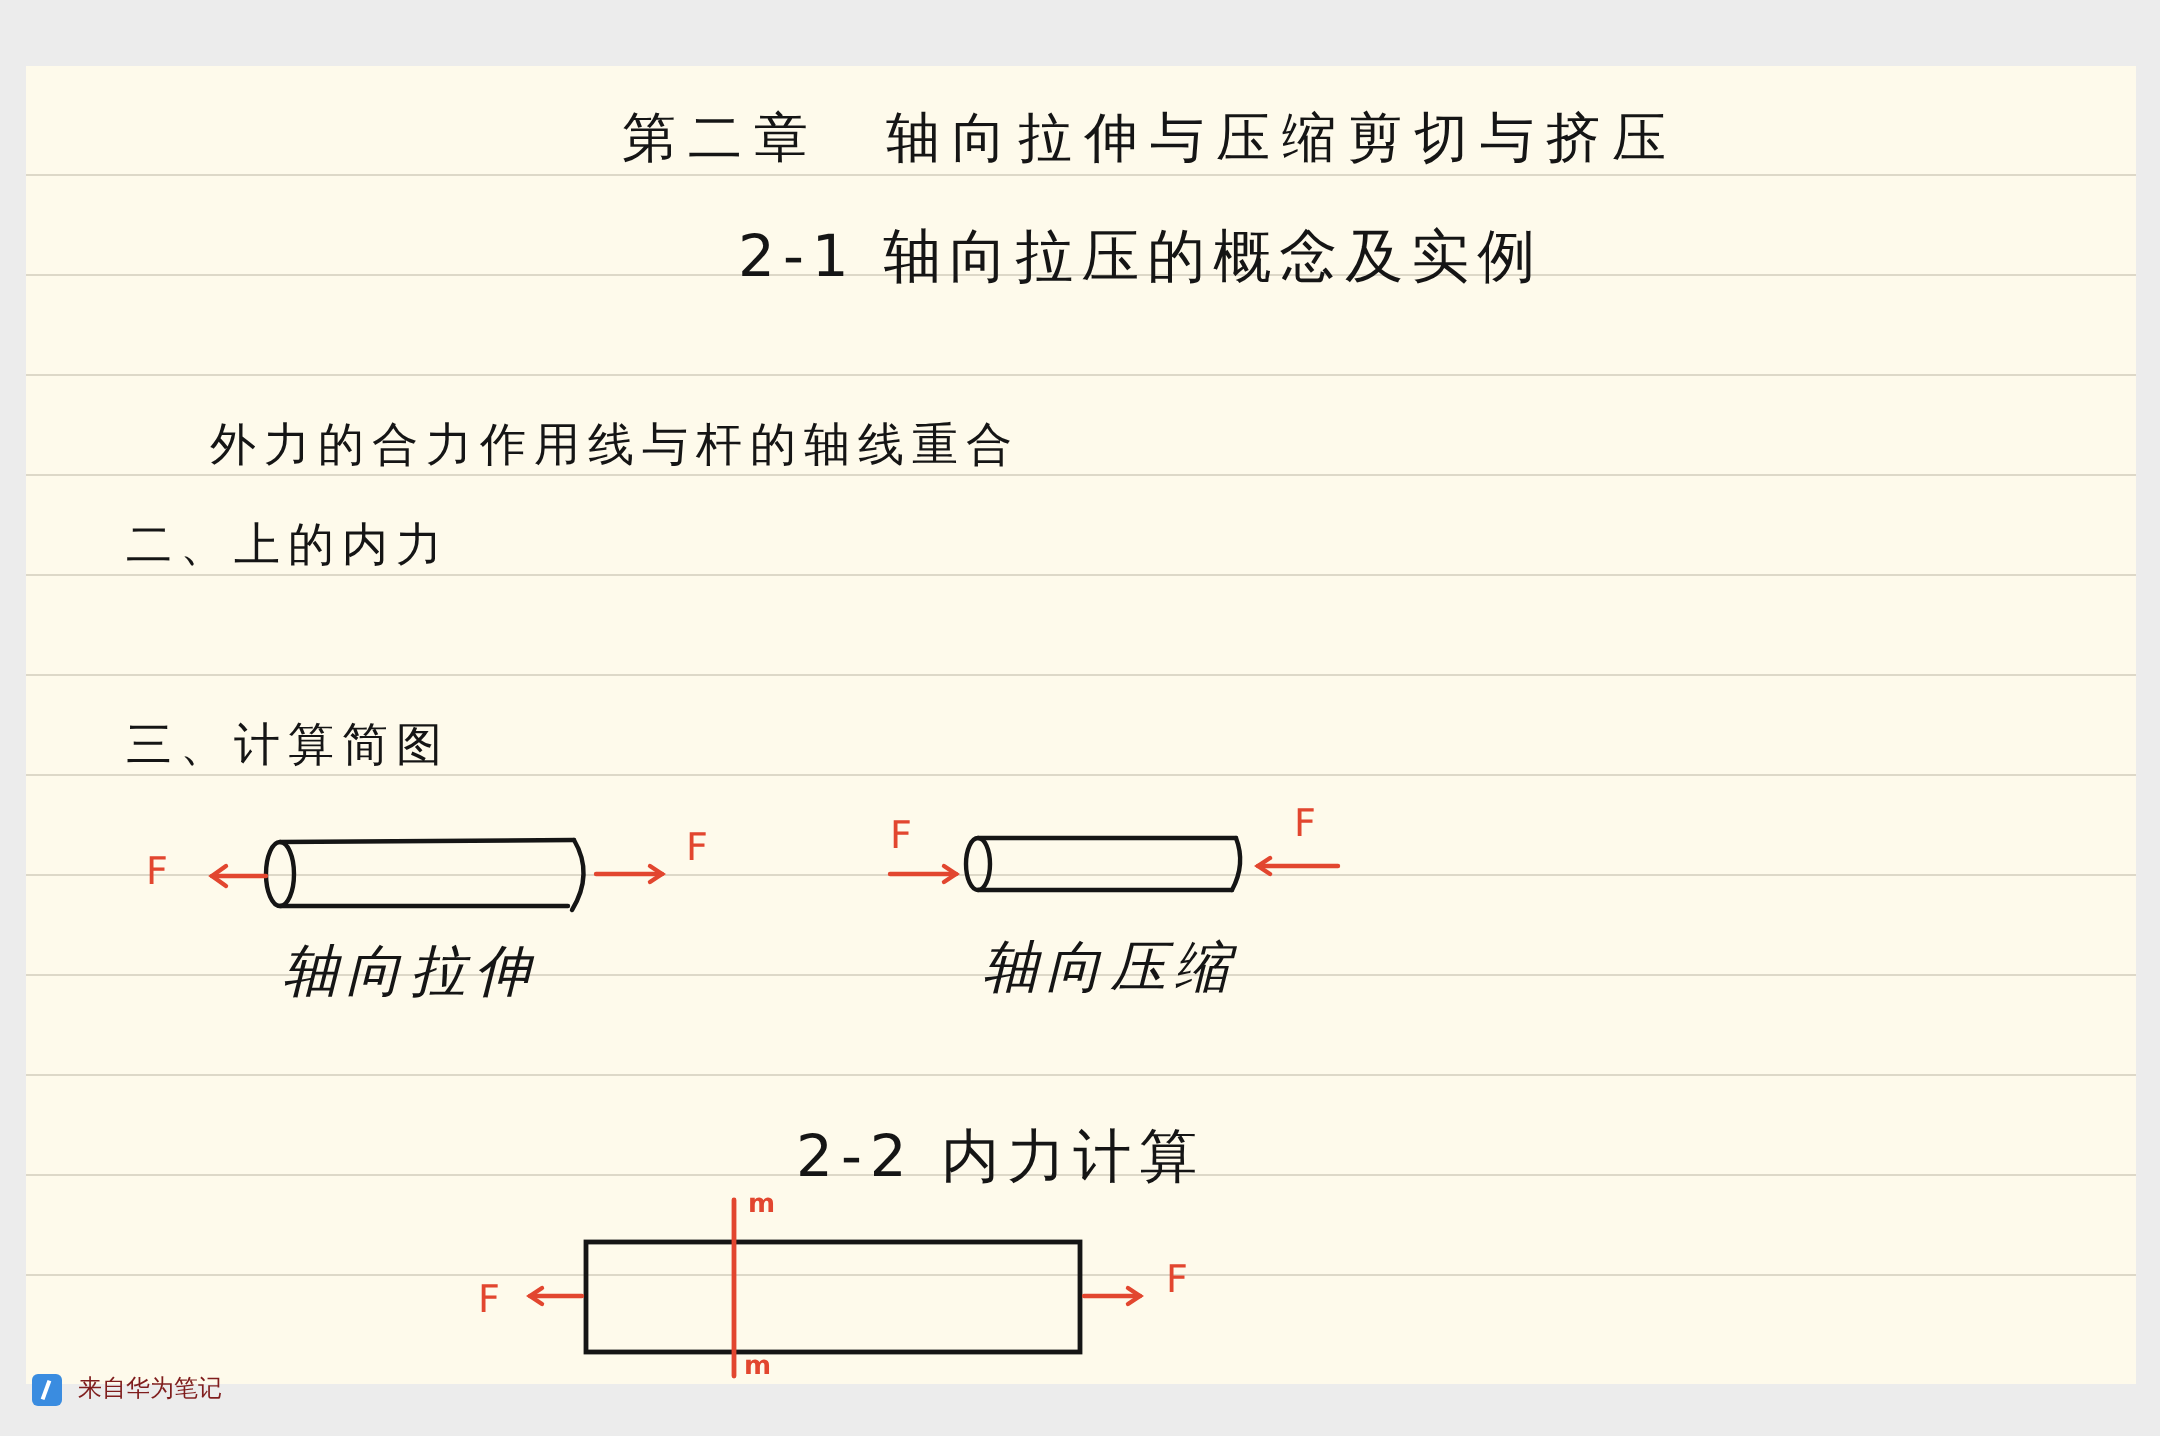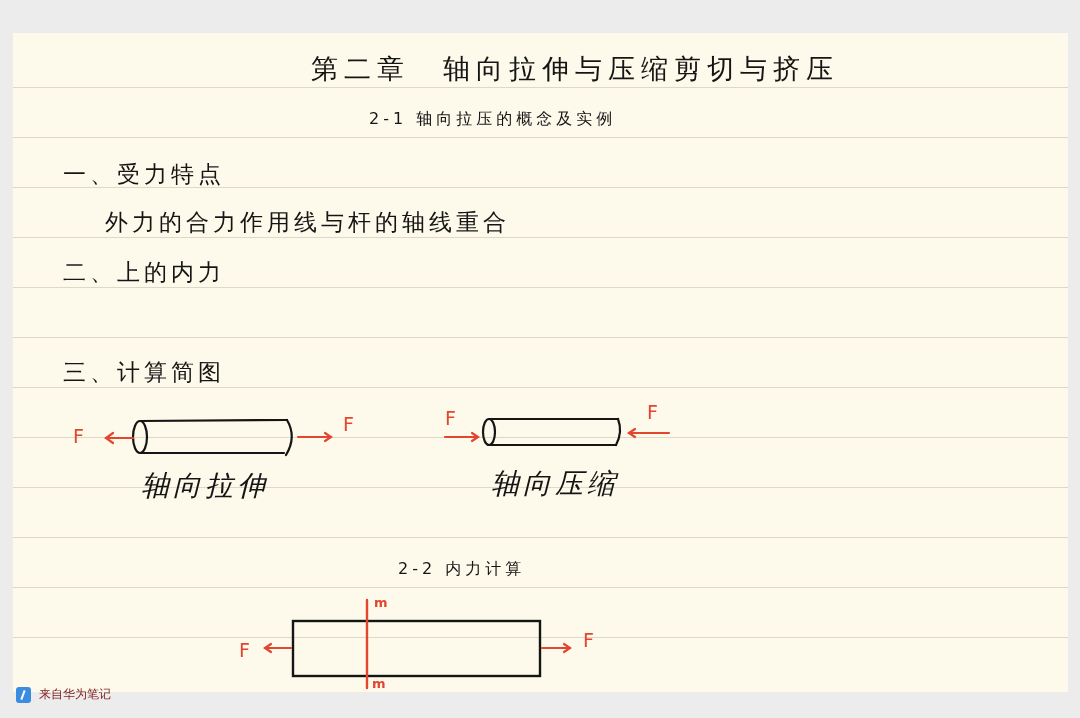--- a/index.html
+++ b/index.html
@@ -26,21 +26,21 @@
   }
   .hw {
     position: absolute;
     color: #151515;
     font-family: "DejaVu Sans", sans-serif;
     white-space: nowrap;
     letter-spacing: 4px;
     font-weight: normal;
   }
   .title { font-size: 27px; letter-spacing: 6px; }
-  .sub { font-size: 16px; }
+  .sub { font-size: 29px; }
   .head { font-size: 23px; }
   .body-t { font-size: 23px; }
   .label { font-size: 28px; font-style: italic; }
   .flabel {
     position: absolute;
     color: #e2462f;
     font-size: 19px;
     font-family: "DejaVu Sans", sans-serif;
   }
   .mlabel {
@@ -91,21 +91,20 @@
   <div class="rule" style="top:354px"></div>
   <div class="rule" style="top:404px"></div>
   <div class="rule" style="top:454px"></div>
   <div class="rule" style="top:504px"></div>
   <div class="rule" style="top:554px"></div>
   <div class="rule" style="top:604px"></div>
 
   <div class="hw title" style="left:298px; top:18px;">第二章　轴向拉伸与压缩剪切与挤压</div>
   <div class="hw sub" style="left:356px; top:76px;">2-1 轴向拉压的概念及实例</div>
 
-  <div class="hw head" style="left:50px; top:126px;">一、受力特点</div>
   <div class="hw body-t" style="left:92px; top:174px;font-family:Liberation Mono, monospace;">外力的合力作用线与杆的轴线重合</div>
 
   <div class="hw head" style="left:50px; top:224px;">二、上的内力</div>
 
   <div class="hw head" style="left:50px; top:324px;">三、计算简图</div>
 
   <svg class="diag" width="1055" height="659" viewBox="0 0 1055 659">
 
     <g stroke="#151515" stroke-width="2.2" fill="none" stroke-linecap="round">
       <ellipse cx="127" cy="404" rx="7" ry="16"></ellipse>

